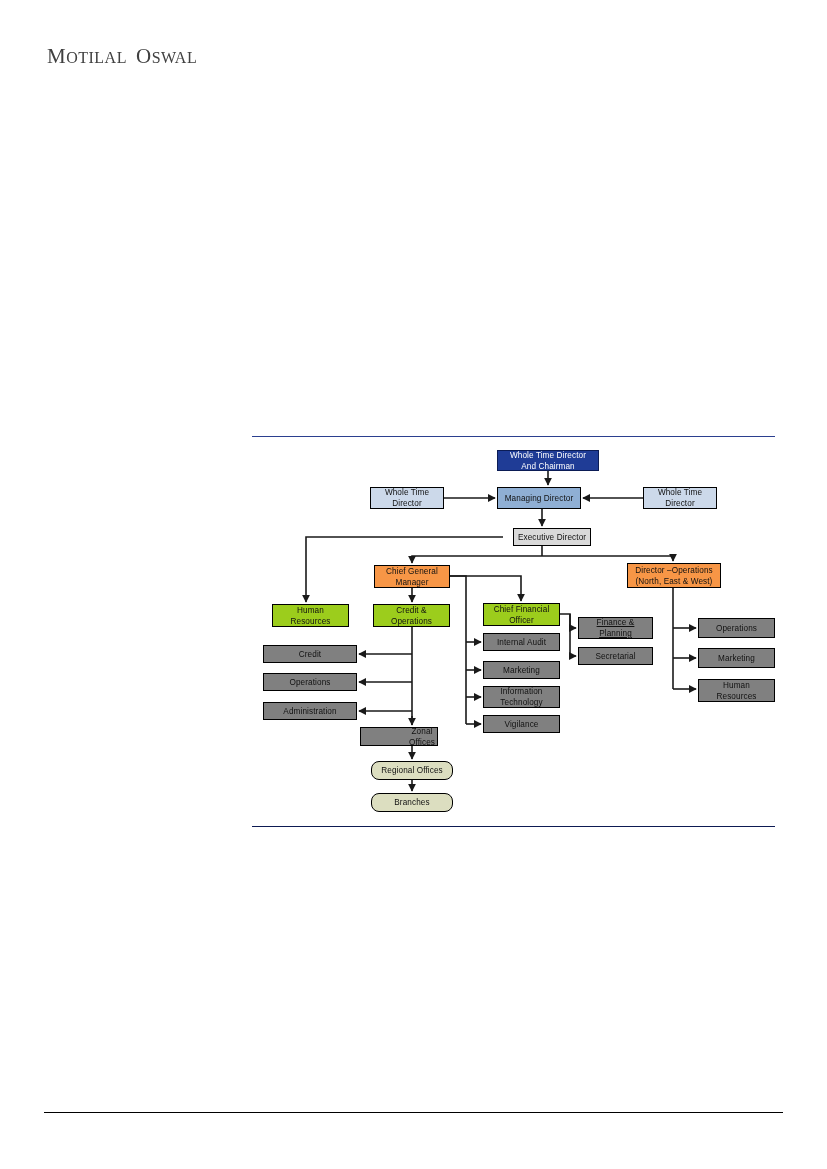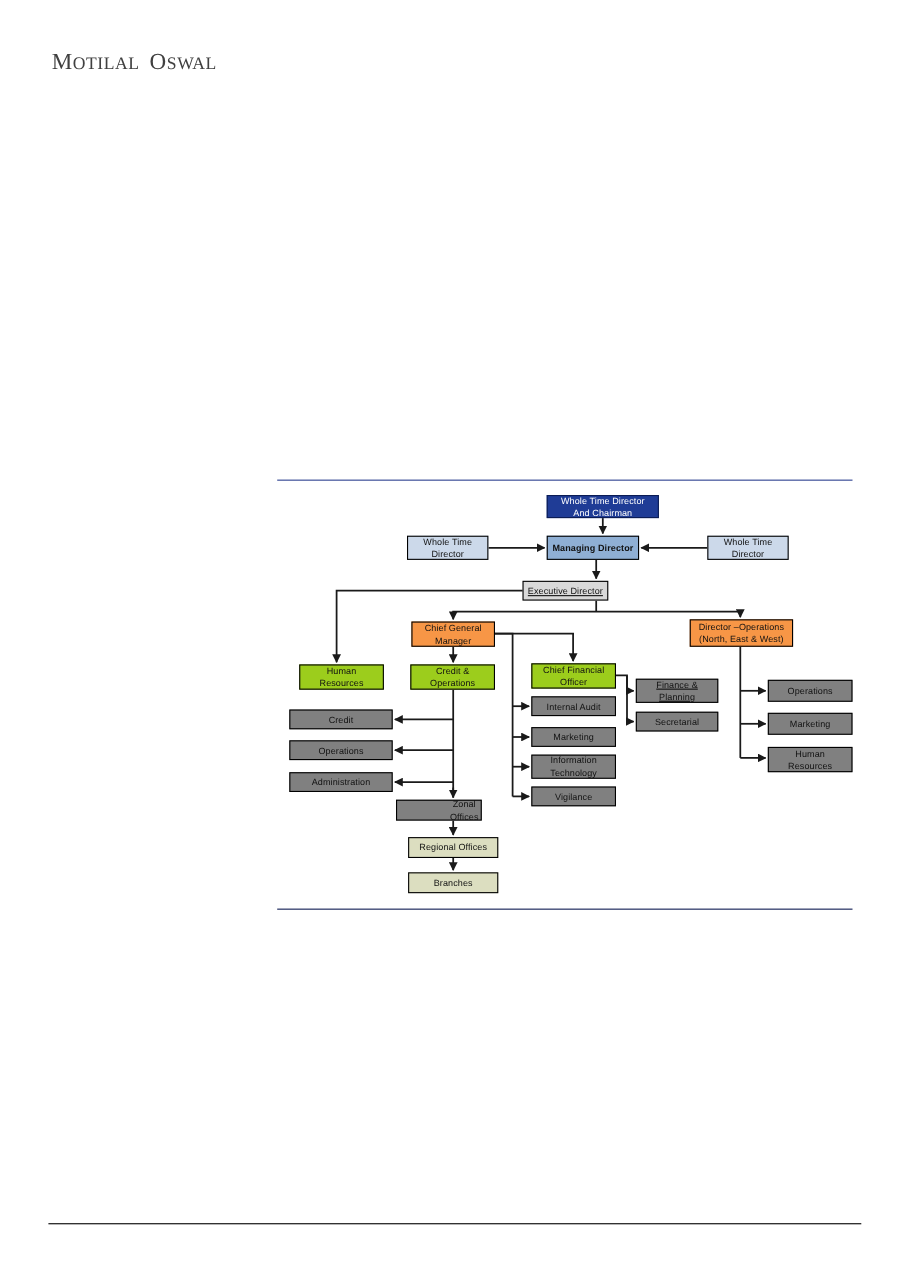--- a/index.html
+++ b/index.html
@@ -76,27 +76,27 @@
     font-family: "Liberation Sans", sans-serif;
     font-size: 8.2px;
     line-height: 11px;
     color: #111111;
     letter-spacing: 0.1px;
     padding: 0 2px;
     white-space: pre-line;
     z-index: 3;
   }
   .node.navy    { background: #1f3c96; color: #ffffff; border-color: #0b1c55; }
-  .node.blue    { background: #8fafd4; font-weight: bold; }
+  .node.blue    { background: #8fafd4; }
   .node.ltblue  { background: #ccd9ea; }
   .node.ltgray  { background: #d9d9d9; }
   .node.orange  { background: #f79646; }
   .node.green   { background: #9ccd1c; }
   .node.gray    { background: #808080; }
-  .node.olive   { background: #dcdec0; }
+  .node.olive   { background: #dcdec0; border-radius: 8px; }
 </style>
 </head>
 <body>
 
 <div id="brand-logo">
   <span class="cap">M</span><span class="sc">OTILAL</span><span class="gap"></span><span class="cap">O</span><span class="sc">SWAL</span>
 </div>
 
 <div class="rule" id="figure-rule-top"></div>
 <div class="rule" id="figure-rule-bottom"></div>
@@ -160,21 +160,21 @@
     </g>
   </svg>
 
   <div class="node navy" style="left:497px;top:450px;width:102px;height:21px;">Whole Time Director
 And Chairman</div>
   <div class="node ltblue" style="left:370px;top:487px;width:74px;height:22px;">Whole Time
 Director</div>
   <div class="node blue" style="left:497px;top:487px;width:84px;height:22px;">Managing Director</div>
   <div class="node ltblue" style="left:643px;top:487px;width:74px;height:22px;">Whole Time
 Director</div>
-  <div class="node ltgray" style="left:475px;top:528px;width:78px;height:18px;text-decoration:underline;">Executive Director</div>
+  <div class="node ltgray" style="left:513px;top:528px;width:78px;height:18px;">Executive Director</div>
   <div class="node orange" style="left:374px;top:565px;width:76px;height:23px;">Chief General
 Manager</div>
   <div class="node orange" style="left:627px;top:563px;width:94px;height:25px;">Director –Operations
 (North, East &amp; West)</div>
   <div class="node green" style="left:272px;top:604px;width:77px;height:23px;">Human
 Resources</div>
   <div class="node green" style="left:373px;top:604px;width:77px;height:23px;">Credit &amp;
 Operations</div>
   <div class="node green" style="left:483px;top:603px;width:77px;height:23px;">Chief Financial
 Officer</div>

